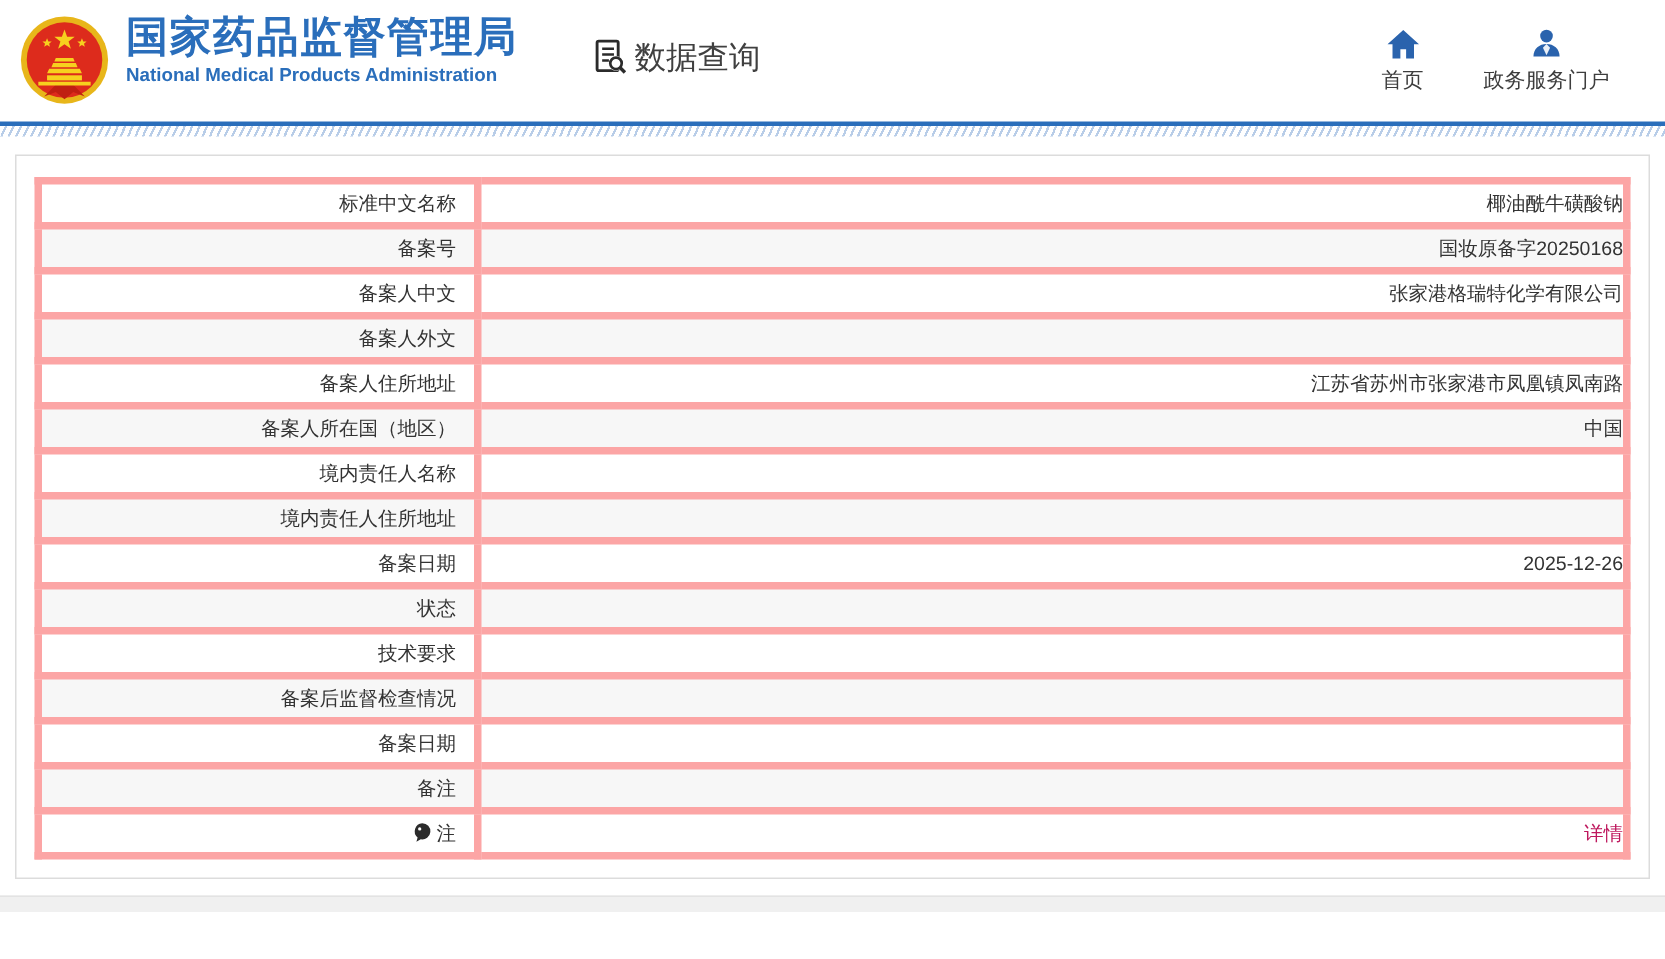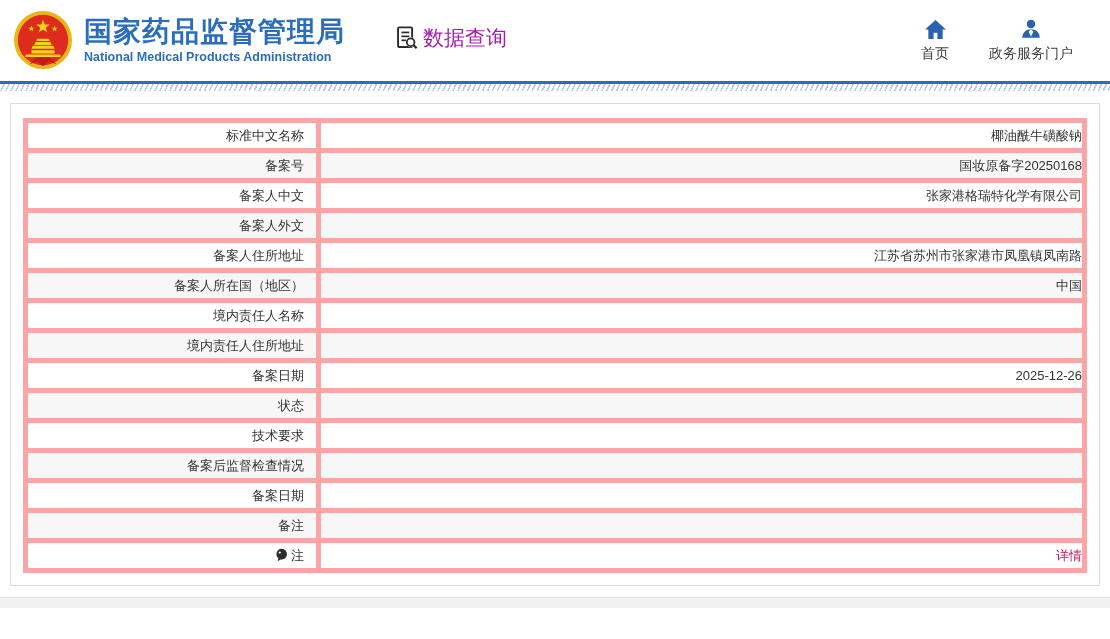--- a/index.html
+++ b/index.html
@@ -12,33 +12,33 @@
     overflow: hidden;
   }
 
   
   .site-header {
     height: 81px;
     display: flex;
     align-items: center;
     padding: 0 37px 0 12px;
   }
-  .logo-group { display: flex; align-items: center; }
+  .logo-group { display: flex; }
   .emblem svg { width: 62px; height: 62px; display: block; }
   .logo-text { margin-left: 10px; }
   .logo-cn {
     font-size: 28px; font-weight: bold; color: #2a6ebb;
     letter-spacing: 1px; line-height: 1.1;
   }
   .logo-en { font-size: 12.5px; color: #2a6ebb; margin-top: 3px; font-weight: bold; }
 
   .data-query {
     display: flex; align-items: center;
     margin-left: 48px; margin-top: -6px;
-    font-size: 21px; color: #a21caf; cursor: pointer;
+    font-size: 21px; color: #404040; cursor: pointer;
   }
   .data-query .dq-icon { display: flex; margin-right: 3px; }
 
   .header-nav { margin-left: auto; display: flex; gap: 40px; }
   .nav-item {
     display: flex; flex-direction: column; align-items: center;
     gap: 5px; font-size: 14px; color: #3d3d3d;
     text-decoration: none; cursor: pointer;
   }
   .nav-item .nav-icon { display: flex; height: 22px; align-items: center; }

